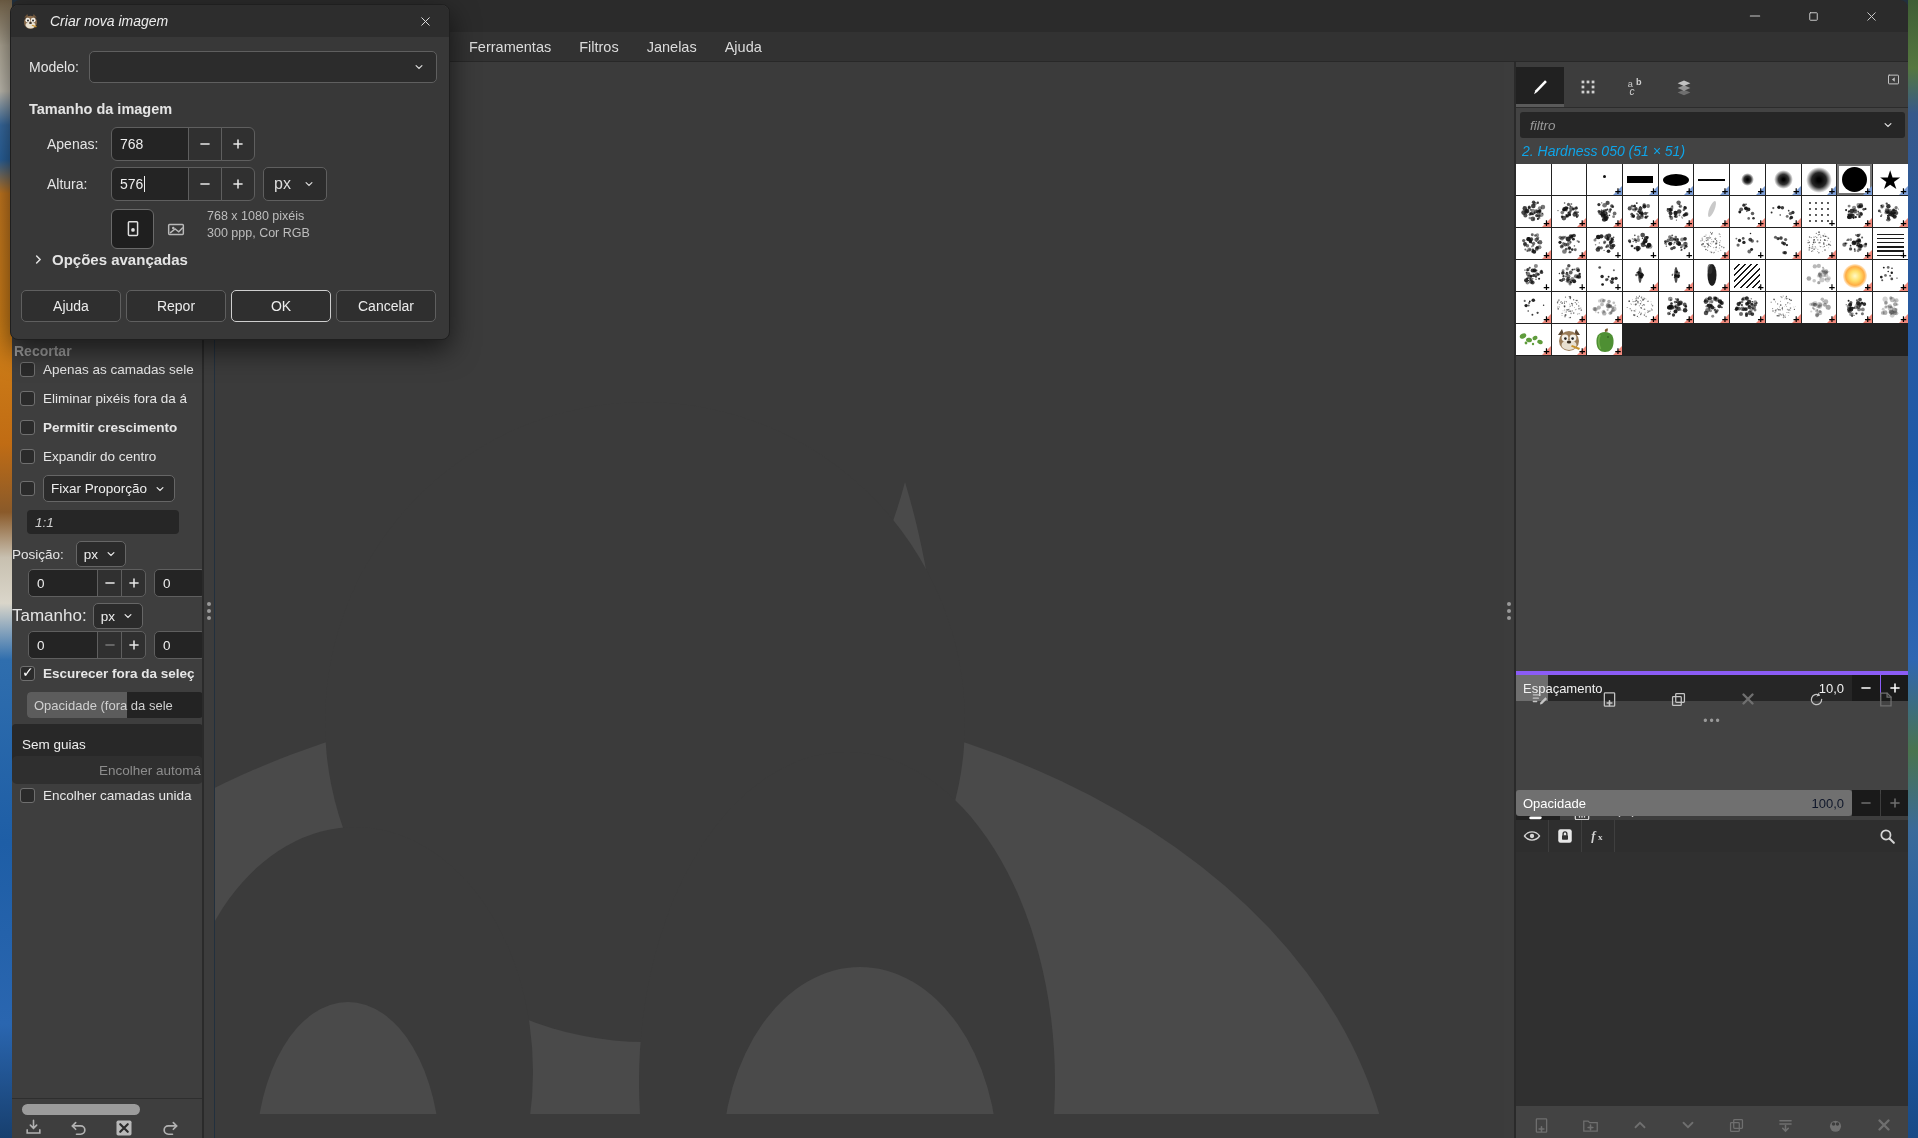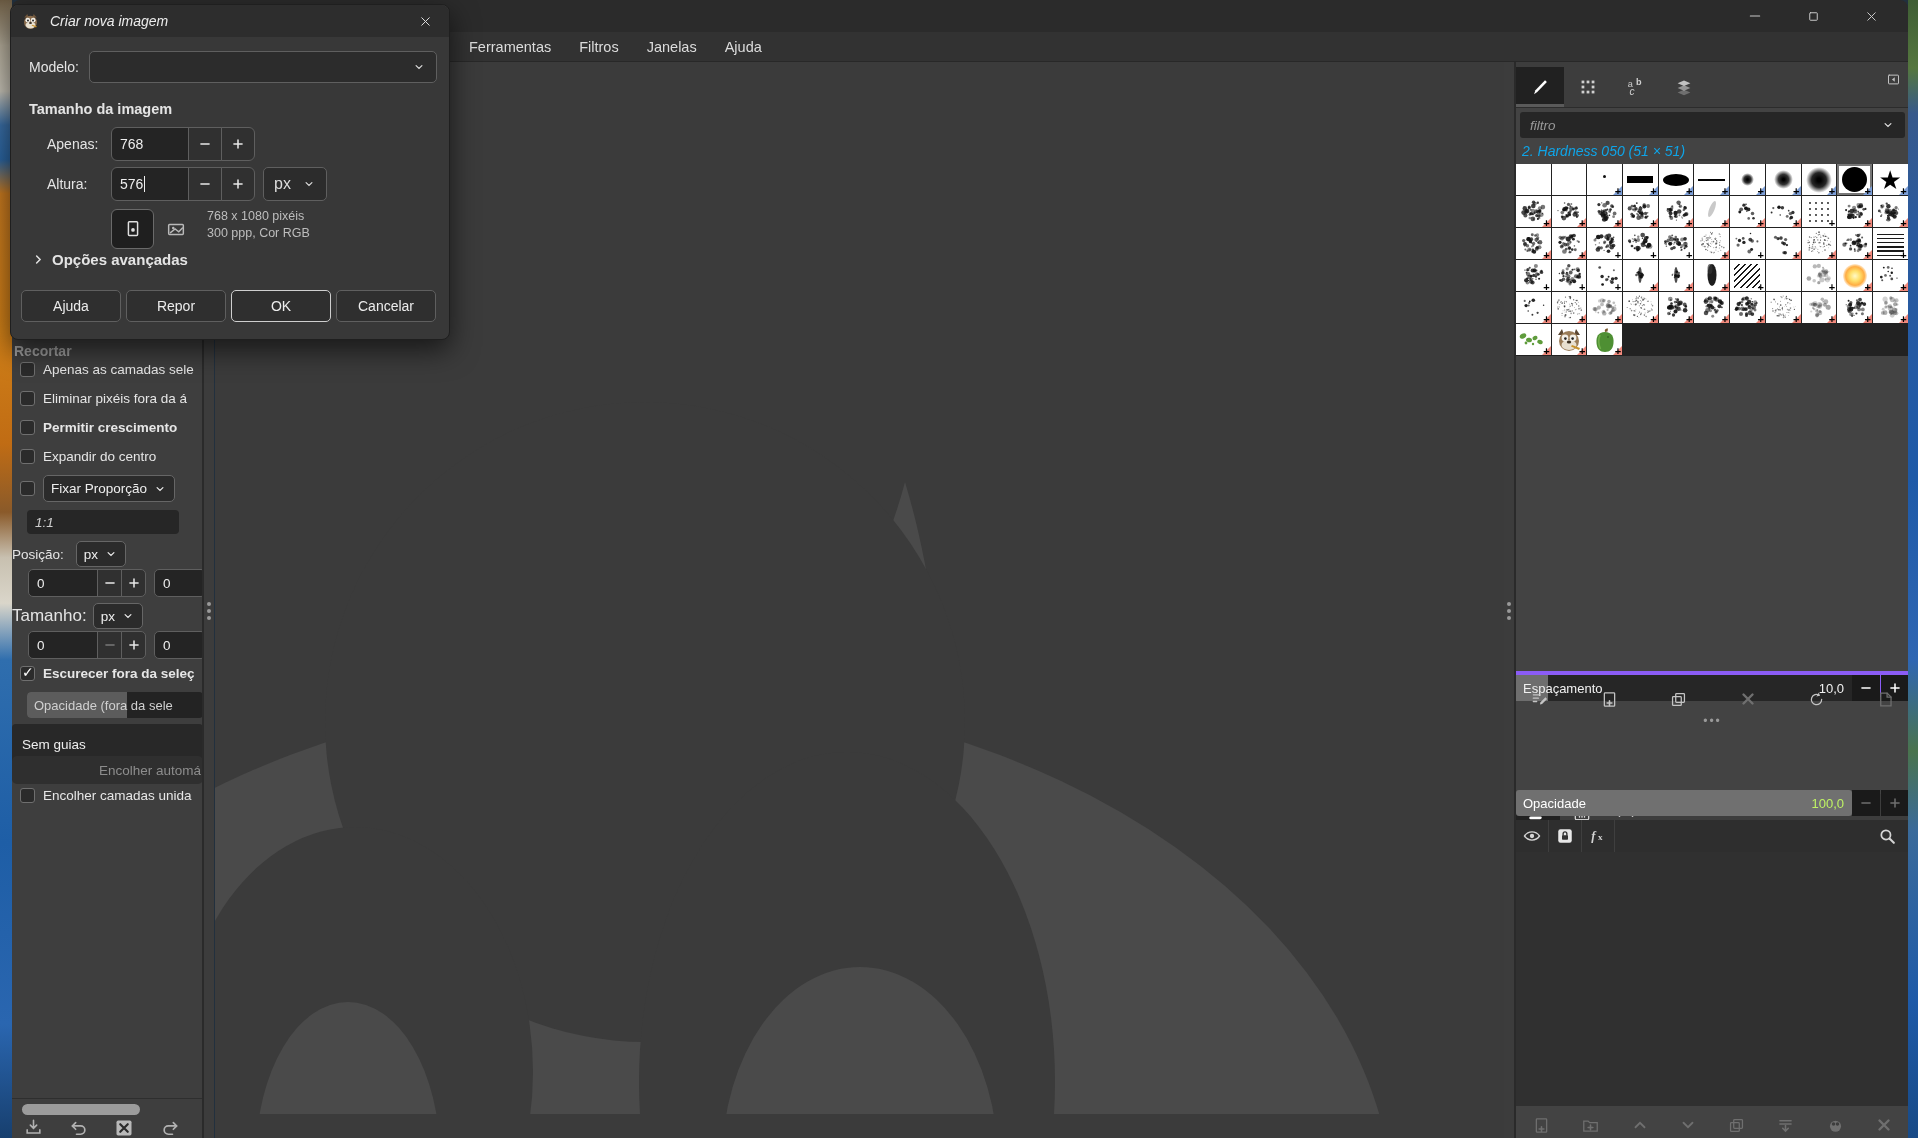--- a/index.html
+++ b/index.html
@@ -2066,21 +2066,21 @@
             <rect x="4" y="5" width="16" height="14" rx="1"></rect>
             <path d="M14 8.5 L9.5 12 L14 15.5 Z" fill="currentColor" stroke="none"></path>
           </svg>
         </span>
     </div>
 
 
     <div class="rrow" style="top:728px; height:26px; display:flex;">
       <div class="sliderbox" style="flex:1; border-radius:3px; background:#707070;">
         <span class="slider-label" style="color:#ffffff;">Opacidade</span>
-        <span style="position:absolute; right:8px; color:#bef264;">100,0</span>
+        <span style="position:absolute; right:8px; color:#0f172a;">100,0</span>
       </div>
       <div class="blackbtn" style="width:28px; color:#6f6f6f;">
           <span>
             <svg width="14" height="14" viewBox="0 0 24 24" fill="none" stroke="currentColor" stroke-width="1.6" stroke-linecap="round">
               <path d="M5 12 H19" stroke-width="2.6"></path>
             </svg>
           </span>
         </div>
       <div class="blackbtn" style="width:28px; margin-left:1px; color:#6f6f6f;">
           <span>

